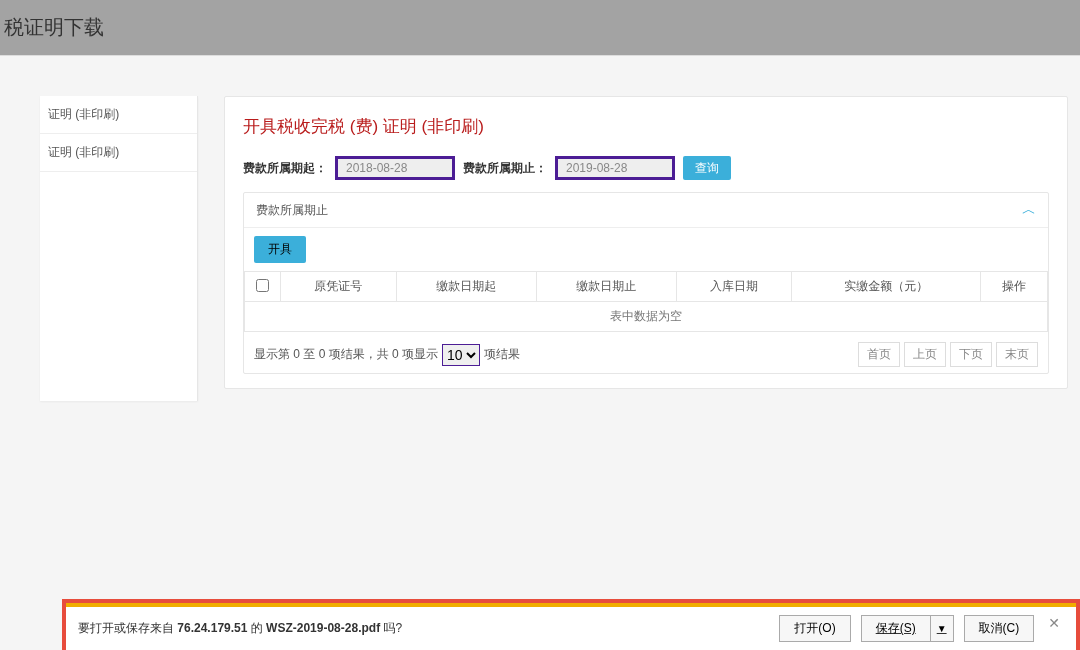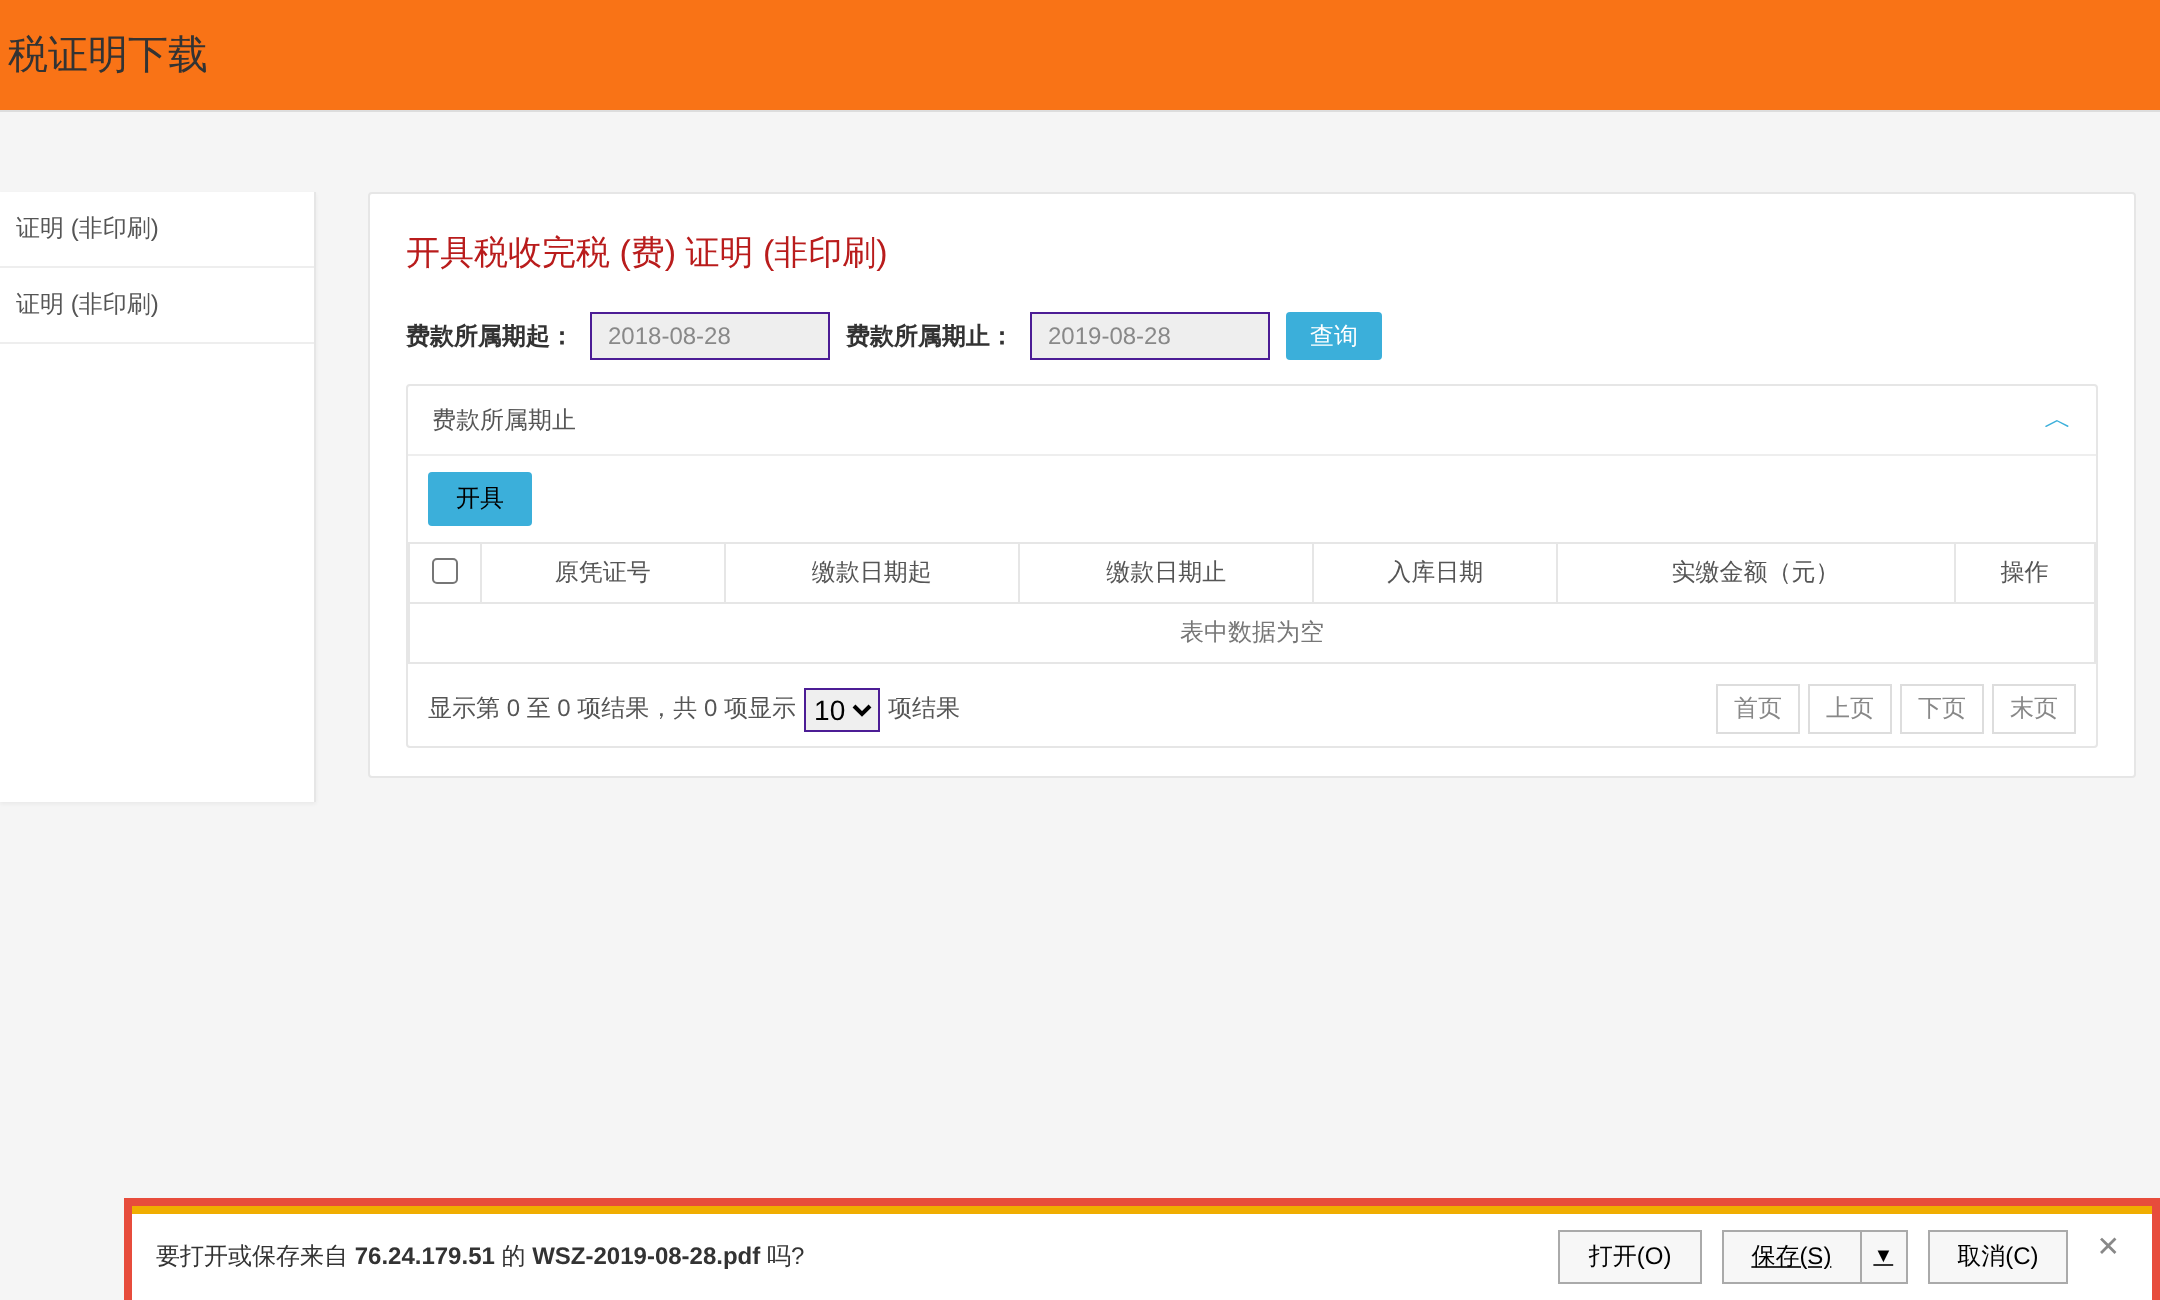--- a/index.html
+++ b/index.html
@@ -7,30 +7,31 @@
       font-family: "Microsoft YaHei", Arial, sans-serif;
       font-size: 13px;
       color: #333;
       background: #f5f5f5;
       width: 1080px;
       height: 650px;
       position: relative;
       overflow: hidden;
     }
     .page-header {
-      background: #f97316;
+      background: #a3a3a3;
       border-bottom: 1px solid #ddd;
       padding: 14px 0 14px 4px;
       font-size: 20px;
       color: #333;
       height: 56px;
     }
     .main-wrap {
       display: flex;
       width: 100%;
+      padding-left: 40px;
     }
     .sidebar {
       width: 158px;
       background: #fff;
       border-right: 1px solid #e6e6e6;
       min-height: 300px;
       box-shadow: 0 1px 2px rgba(0,0,0,0.05);
       margin-top: 40px;
     }
     .sidebar-item {
@@ -58,21 +59,21 @@
     }
     .filter-row {
       display: flex;
       align-items: center;
       gap: 8px;
       margin-bottom: 12px;
       font-size: 12px;
     }
     .filter-label { font-weight: bold; }
     .filter-input {
-      border: 1px solid #4c1d95;
+      border: 3px solid #4c1d95;
       background: #eee;
       color: #888;
       padding: 4px 8px;
       width: 120px;
       height: 24px;
       font-size: 12px;
     }
     .btn-query {
       background: #3bafda;
       border: none;

